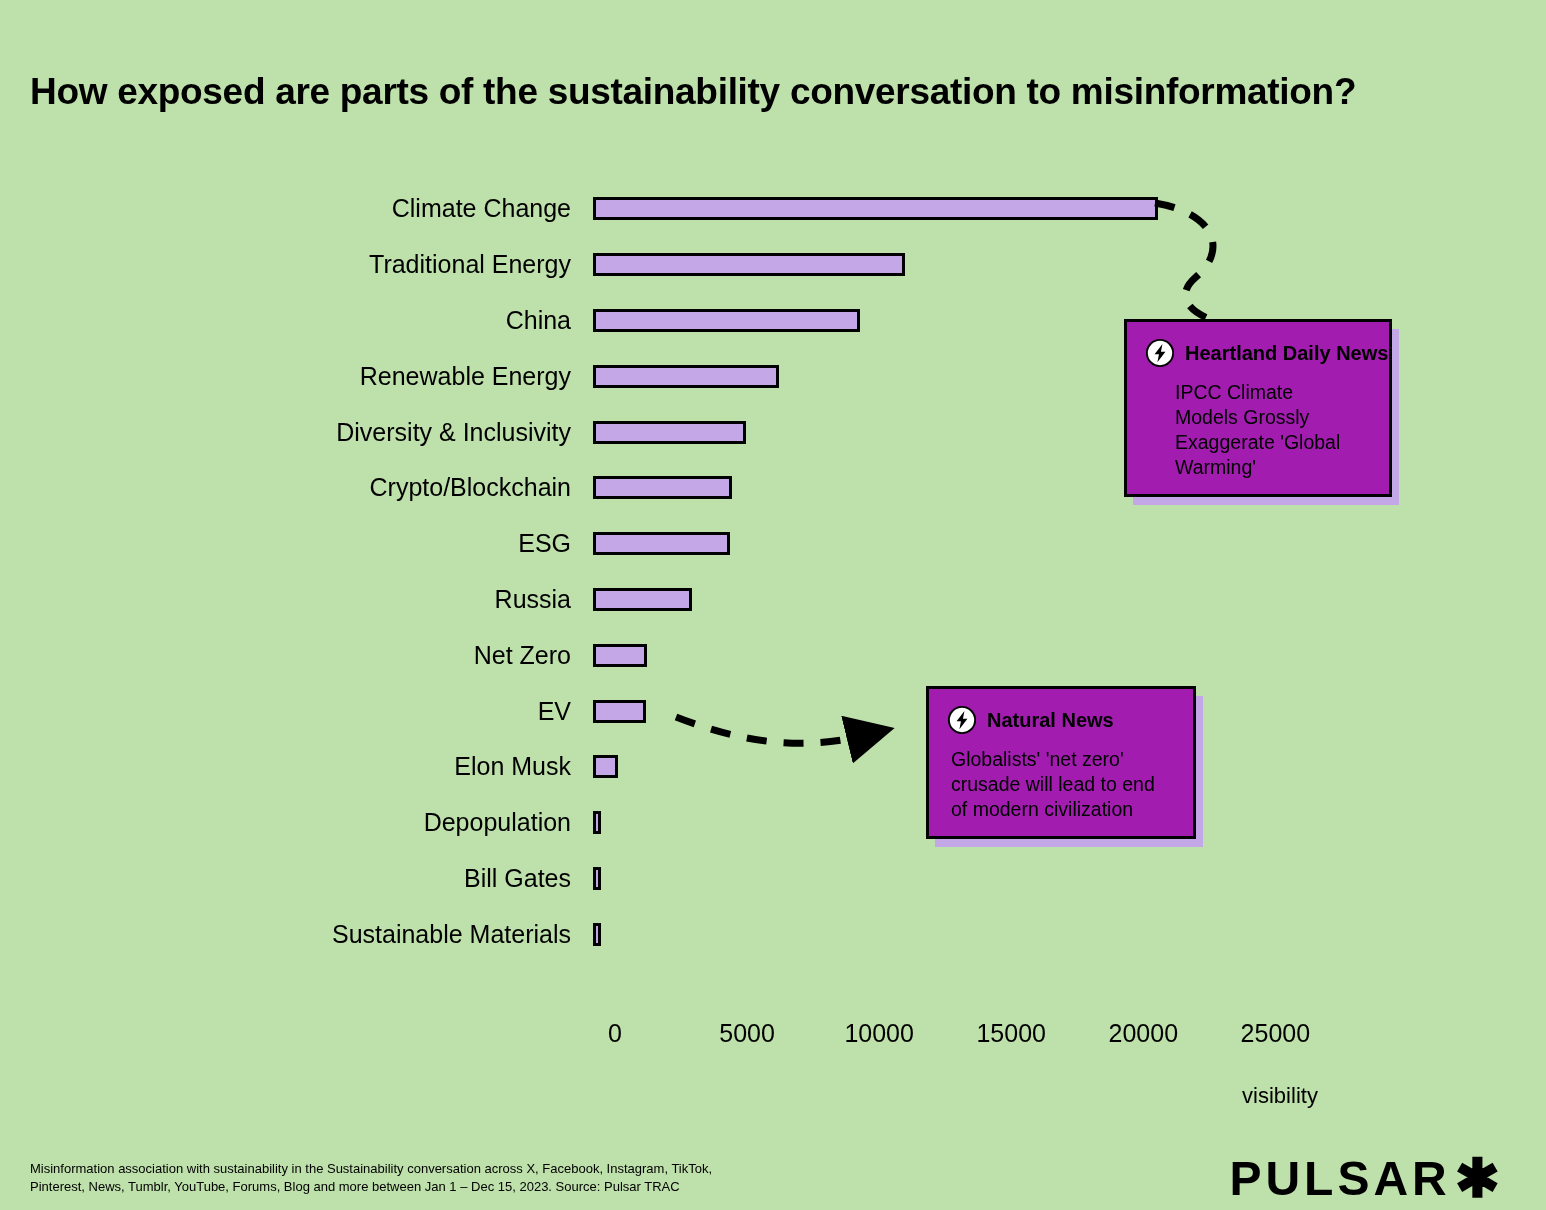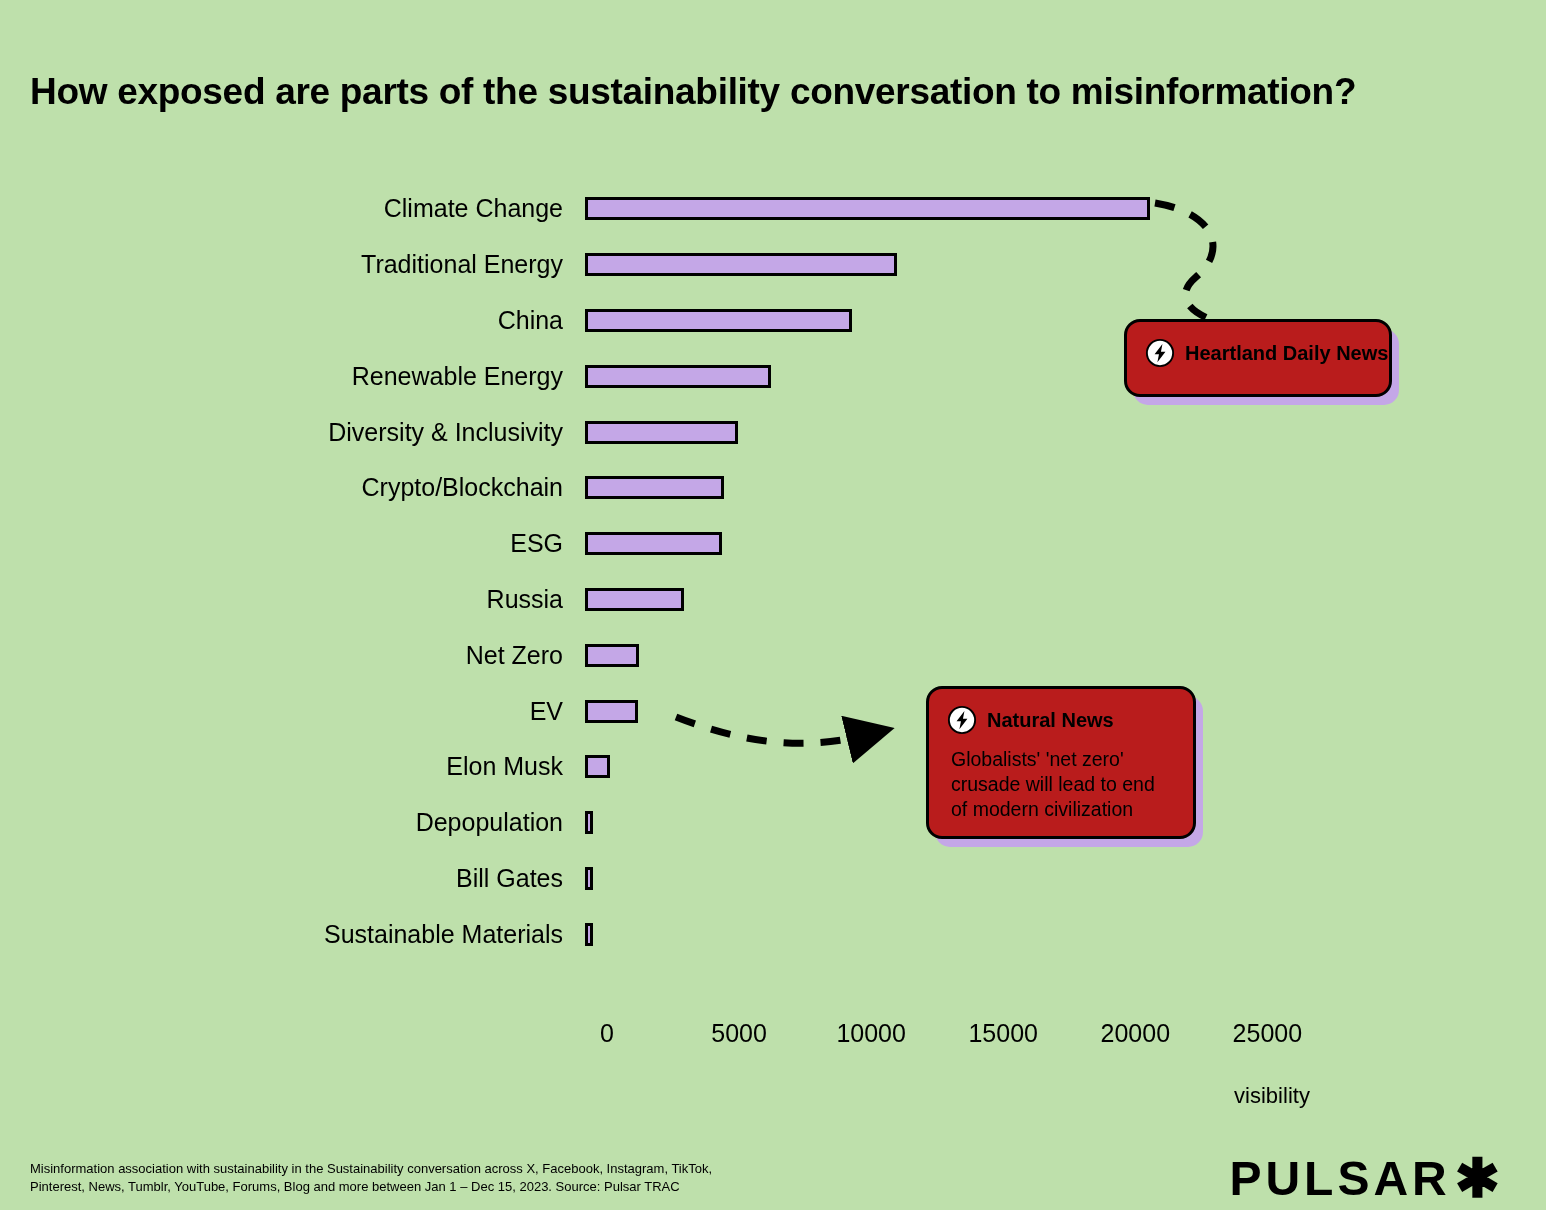--- a/index.html
+++ b/index.html
@@ -17,21 +17,21 @@
   
   .title{
     position:absolute;left:30px;top:36px;
     font-size:37px;font-weight:700;letter-spacing:-0.3px;
     white-space:nowrap;
   }
 
   
   .chart{
     position:absolute;
-    left:0;top:146px;
+    left:8px;top:146px;
     width:1318px;height:850px;
   }
   .rows{position:absolute;left:0;top:0;width:1330px;}
   .row{
     position:relative;
     height:55.8px;
     display:flex;align-items:center;
   }
   .cat-label{
     width:585px;
@@ -73,23 +73,23 @@
     position:absolute;
     left:0;top:902px;
     width:1330px;
     text-align:center;
     font-size:22px;
   }
 
   
   .callout{
     position:absolute;
-    background:#b91c1c;
+    background:#a21caf;
     border:3px solid #000;
-    border-radius:16px;
+    border-radius:0;
     box-sizing:border-box;
     box-shadow:8px 9px 0 -1px #c4a7e7;
     padding:16px 32px 14px 18px;
   }
   .callout-head{
     display:flex;align-items:center;gap:10px;
     margin-bottom:12px;
   }
   .bolt-icon{
     width:30px;height:30px;flex:0 0 30px;
@@ -239,20 +239,21 @@
   </svg>
 
   <div class="callout" id="callout-heartland">
     <div class="callout-head">
       <svg class="bolt-icon" viewBox="0 0 32 32">
         <circle cx="16" cy="16" r="14" fill="#fff" stroke="#000" stroke-width="2"></circle>
         <path d="M18.6 6.5 L10.2 17.4 L14.9 17.4 L13.2 25.8 L21.8 14.6 L17.0 14.6 Z" fill="#000"></path>
       </svg>
       <div class="callout-source">Heartland Daily News</div>
     </div>
+    <div class="callout-body">IPCC Climate Models Grossly Exaggerate 'Global Warming'</div>
   </div>
 
   <div class="callout" id="callout-natural">
     <div class="callout-head">
       <svg class="bolt-icon" viewBox="0 0 32 32">
         <circle cx="16" cy="16" r="14" fill="#fff" stroke="#000" stroke-width="2"></circle>
         <path d="M18.6 6.5 L10.2 17.4 L14.9 17.4 L13.2 25.8 L21.8 14.6 L17.0 14.6 Z" fill="#000"></path>
       </svg>
       <div class="callout-source">Natural News</div>
     </div>

